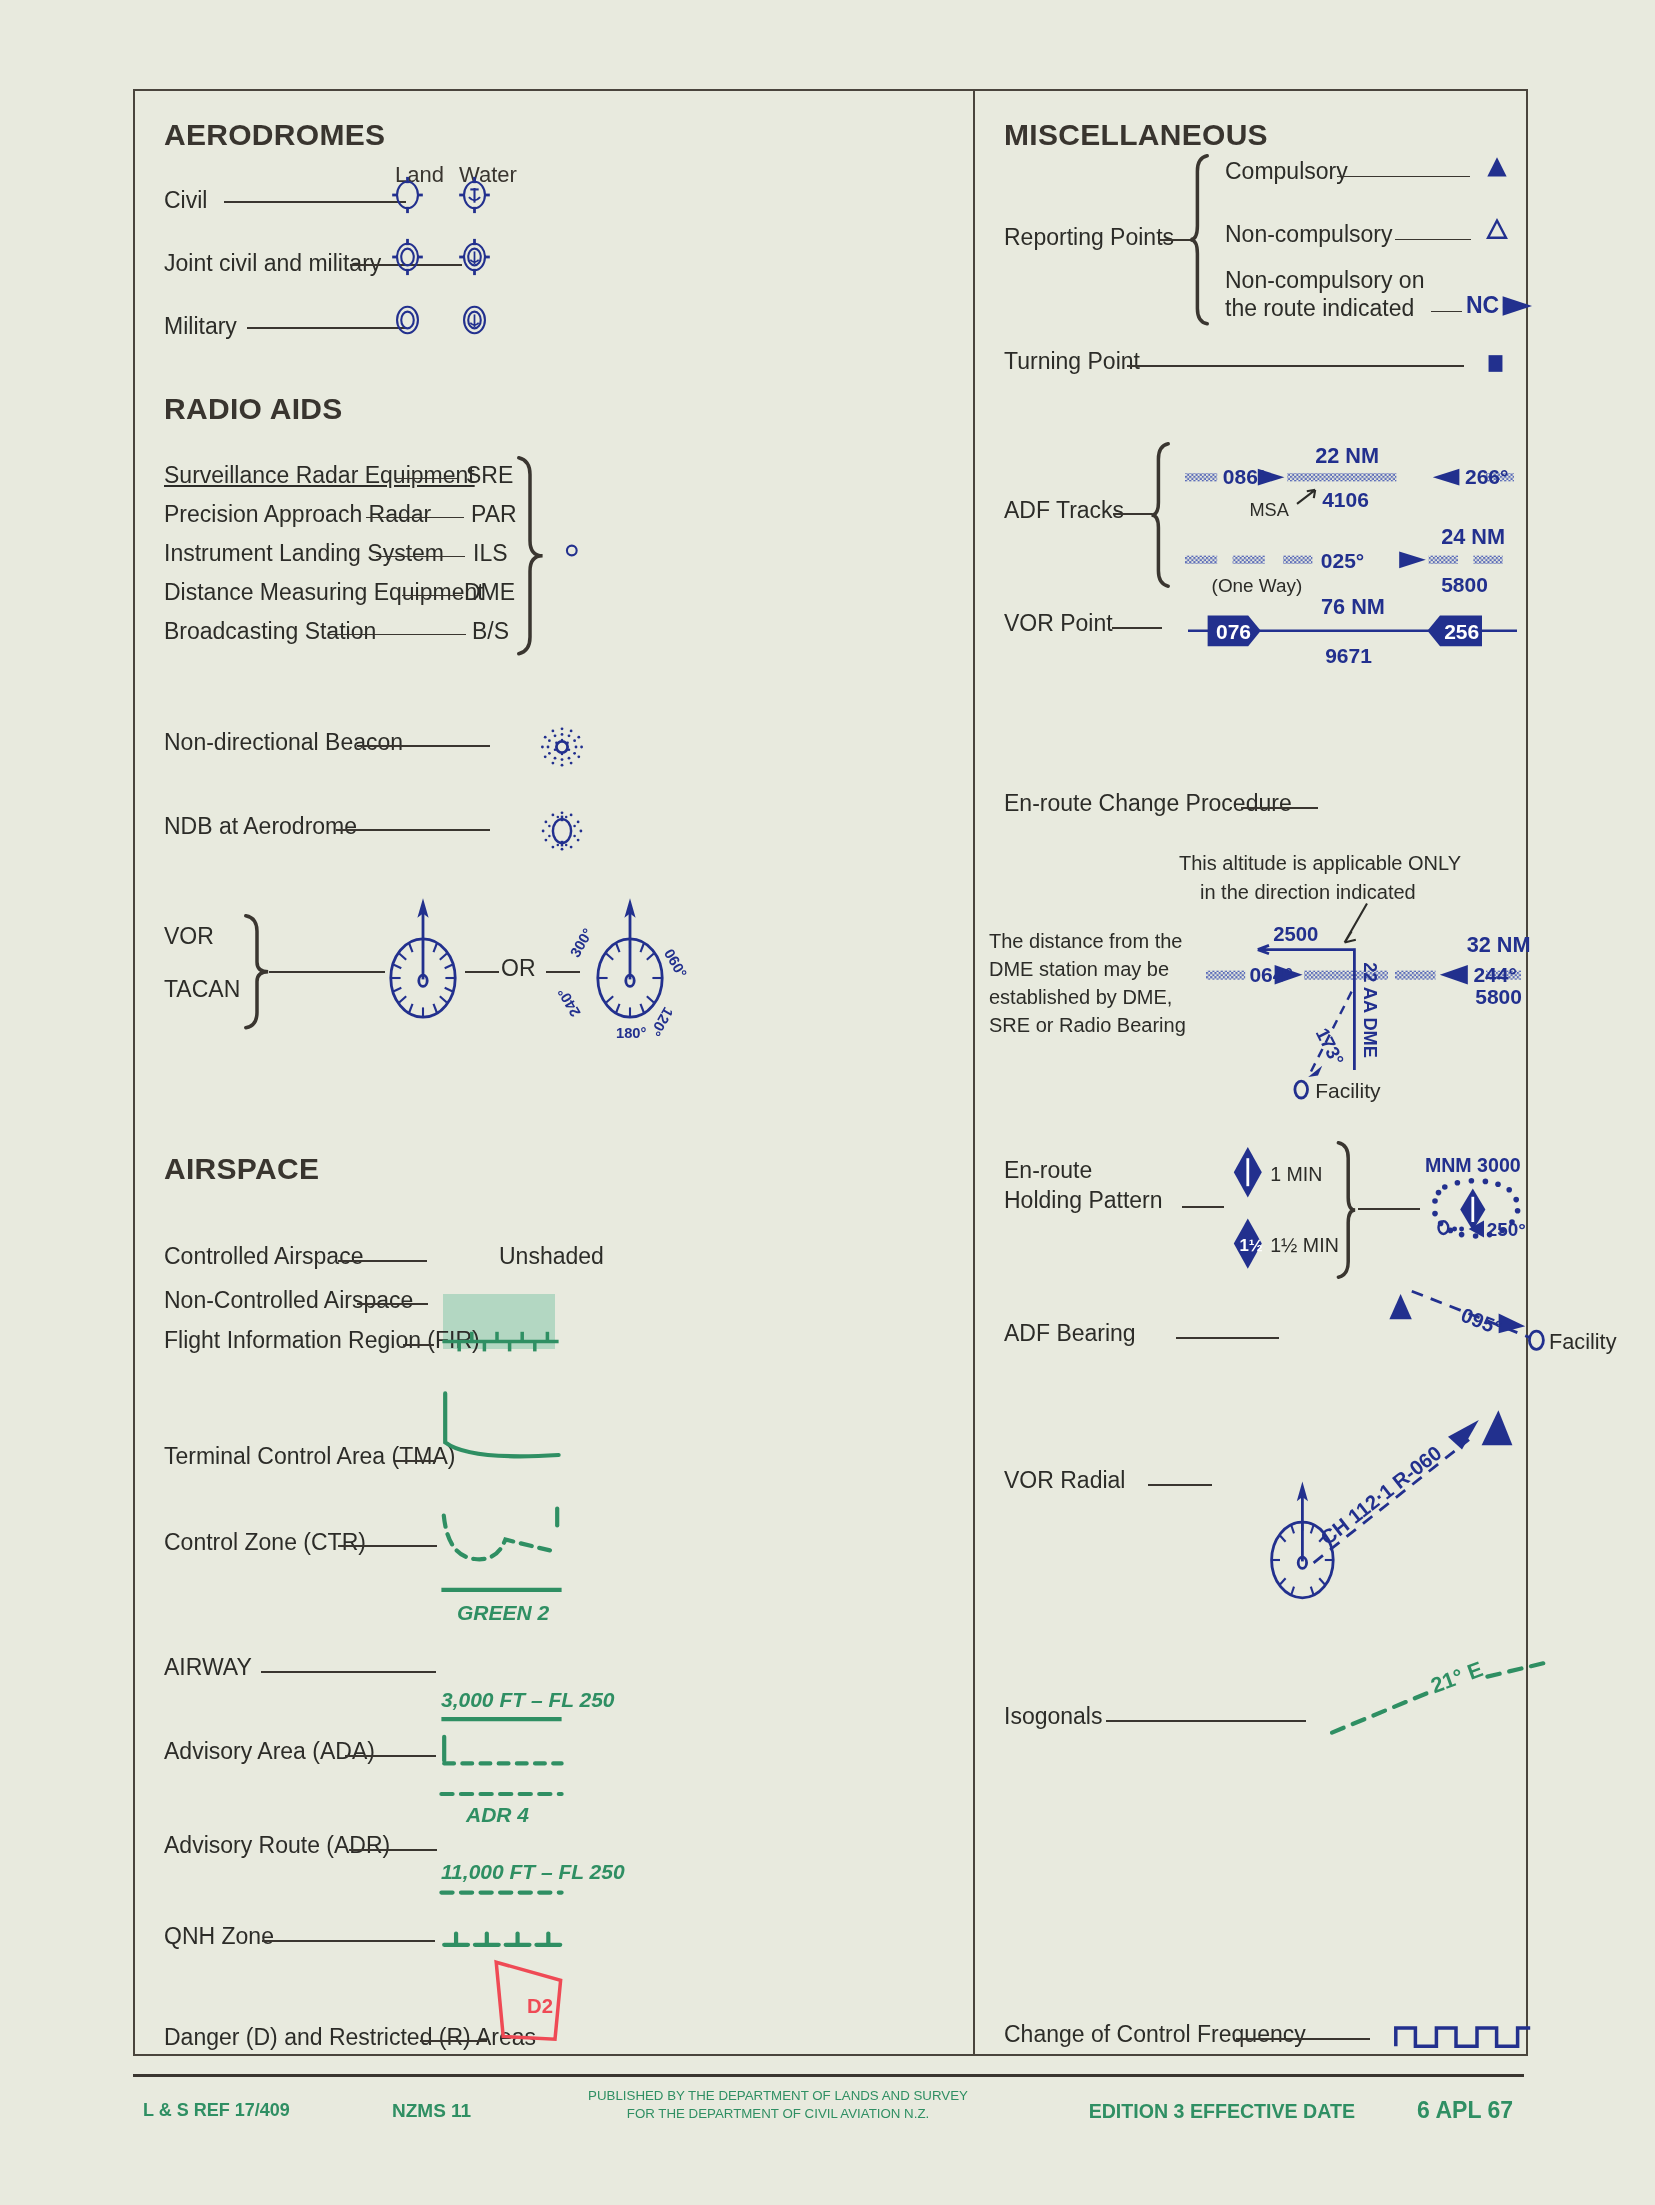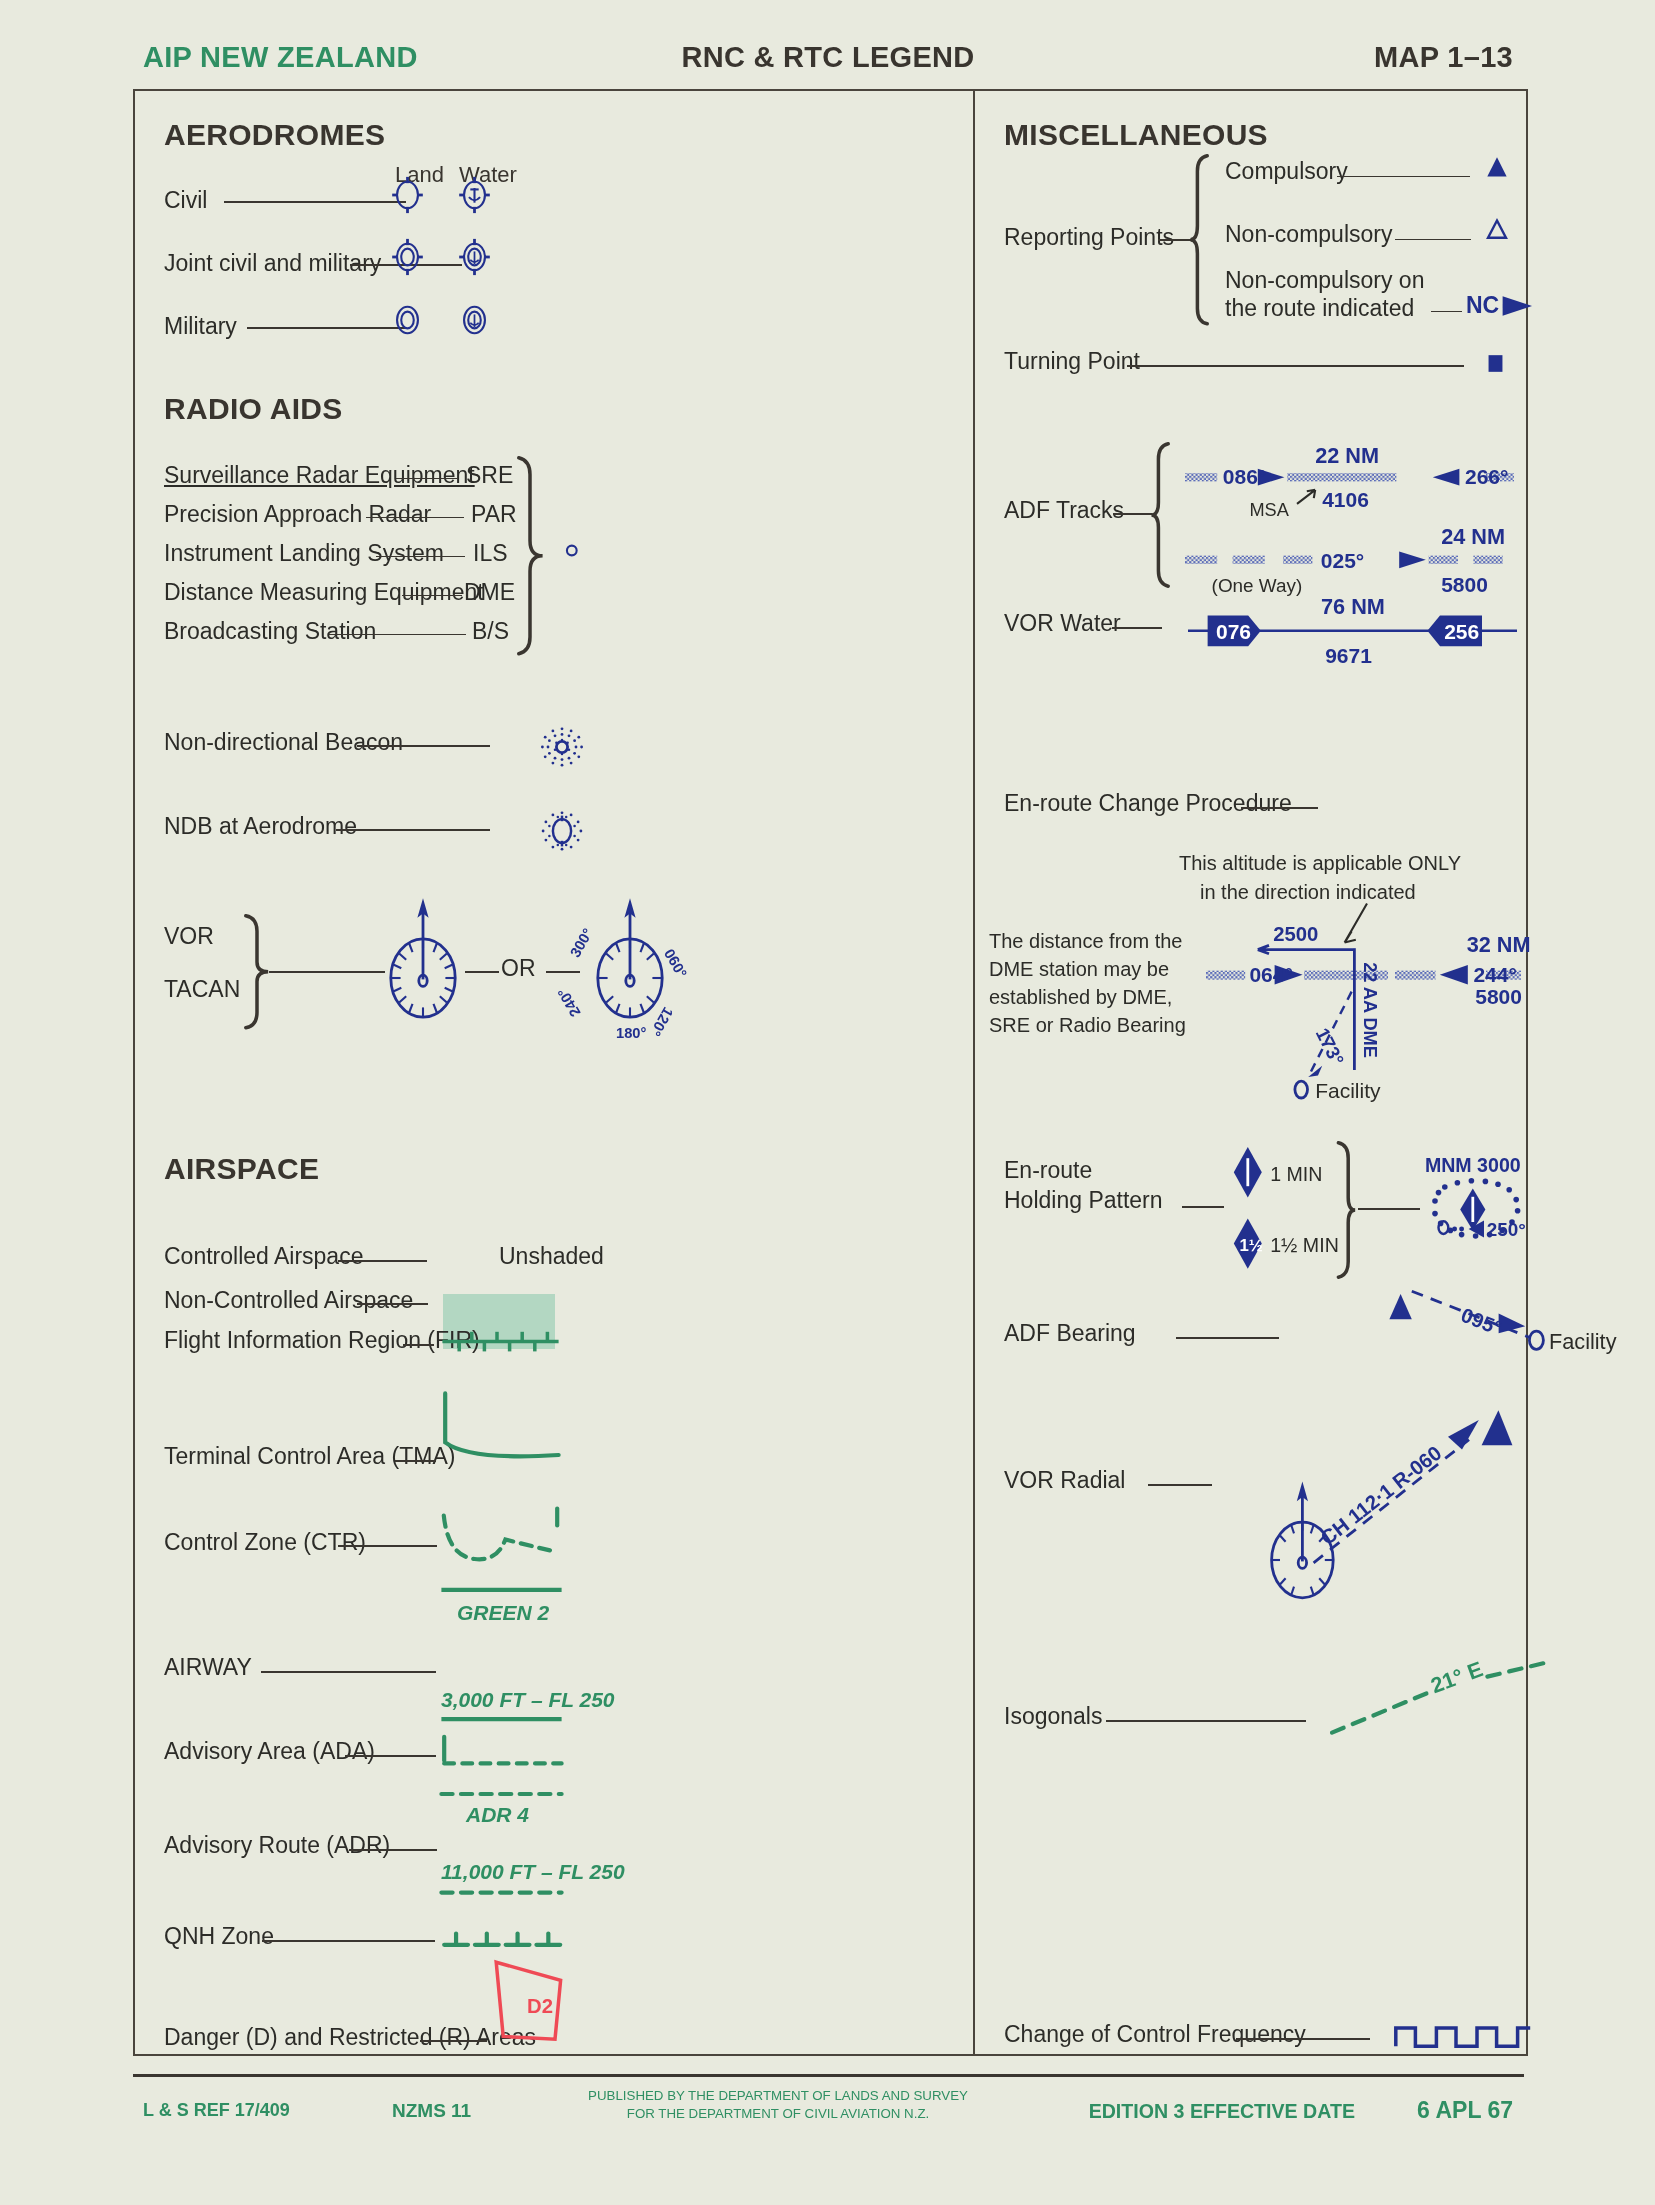--- a/index.html
+++ b/index.html
@@ -52,25 +52,20 @@
   .f3{position:absolute;left:0;top:0;width:1556px;text-align:center;font-size:13.3px;color:#2f8f63;line-height:1.32;}
   .f4{position:absolute;right:301px;top:12.6px;font-size:19.6px;color:#2f8f63;font-weight:bold;}
   .f5{position:absolute;right:143px;top:9.8px;font-size:23px;color:#2f8f63;font-weight:bold;}
   .rule{position:absolute;left:133px;top:2074px;width:1391px;height:2.8px;background:#3a3630;}
 </style>
 </head>
 <body>
 
 <div class="page">
 
-  <div class="hdr">
-    <div class="hdr-left">AIP NEW ZEALAND</div>
-    <div class="hdr-mid">RNC &amp; RTC LEGEND</div>
-    <div class="hdr-right">MAP 1–13</div>
-  </div>
 
   <div class="frame">
     <div class="vdiv"></div>
 
     <div class="col colL">
 
       <div class="sect-title" style="left:29px;top:26.6px;">AERODROMES</div>
       <div class="colhdr" style="left:260px;top:71px;">Land</div>
       <div class="colhdr" style="left:324px;top:71px;">Water</div>
 
@@ -450,21 +445,21 @@
         <rect x="140" y="28" width="42" height="12" fill="url(#hatch)"></rect>
         <rect x="348" y="28" width="42" height="12" fill="url(#hatch)"></rect>
         <rect x="412" y="28" width="42" height="12" fill="url(#hatch)"></rect>
         <path d="M306 22 L344 34 L306 46 Z" fill="#22308e"></path>
         <text x="194" y="46" fill="#22308e" font-size="30" font-weight="bold" font-family="Liberation Sans, sans-serif">025°</text>
         <text x="366" y="12" fill="#22308e" font-size="31" font-weight="bold" font-family="Liberation Sans, sans-serif">24 NM</text>
         <text x="366" y="80" fill="#22308e" font-size="30" font-weight="bold" font-family="Liberation Sans, sans-serif">5800</text>
         <text x="38" y="80" fill="#2c2c28" font-size="27" font-family="Liberation Sans, sans-serif">(One Way)</text>
       </svg>
 
-      <div class="lbl" style="left:29px;top:519px;">VOR Water</div>
+      <div class="lbl" style="left:29px;top:519px;">VOR Point</div>
       <div class="lead" style="left:137px;top:536px;width:50px;"></div>
       <svg class="svgabs" style="left:213px;top:502px;" width="329" height="77" viewBox="0 0 470 110">
         <line x1="0" y1="54" x2="470" y2="54" stroke="#22308e" stroke-width="3.5"></line>
         <path d="M28 32 L86 32 L104 54 L86 76 L28 76 Z" fill="#22308e"></path>
         <text x="40" y="66" fill="#ffffff" font-size="30" font-weight="bold" font-family="Liberation Sans, sans-serif">076</text>
         <path d="M342 54 L360 32 L420 32 L420 76 L360 76 Z" fill="#22308e"></path>
         <text x="366" y="66" fill="#ffffff" font-size="30" font-weight="bold" font-family="Liberation Sans, sans-serif">256</text>
         <text x="190" y="30" fill="#22308e" font-size="31" font-weight="bold" font-family="Liberation Sans, sans-serif">76 NM</text>
         <text x="196" y="100" fill="#22308e" font-size="30" font-weight="bold" font-family="Liberation Sans, sans-serif">9671</text>
       </svg>

